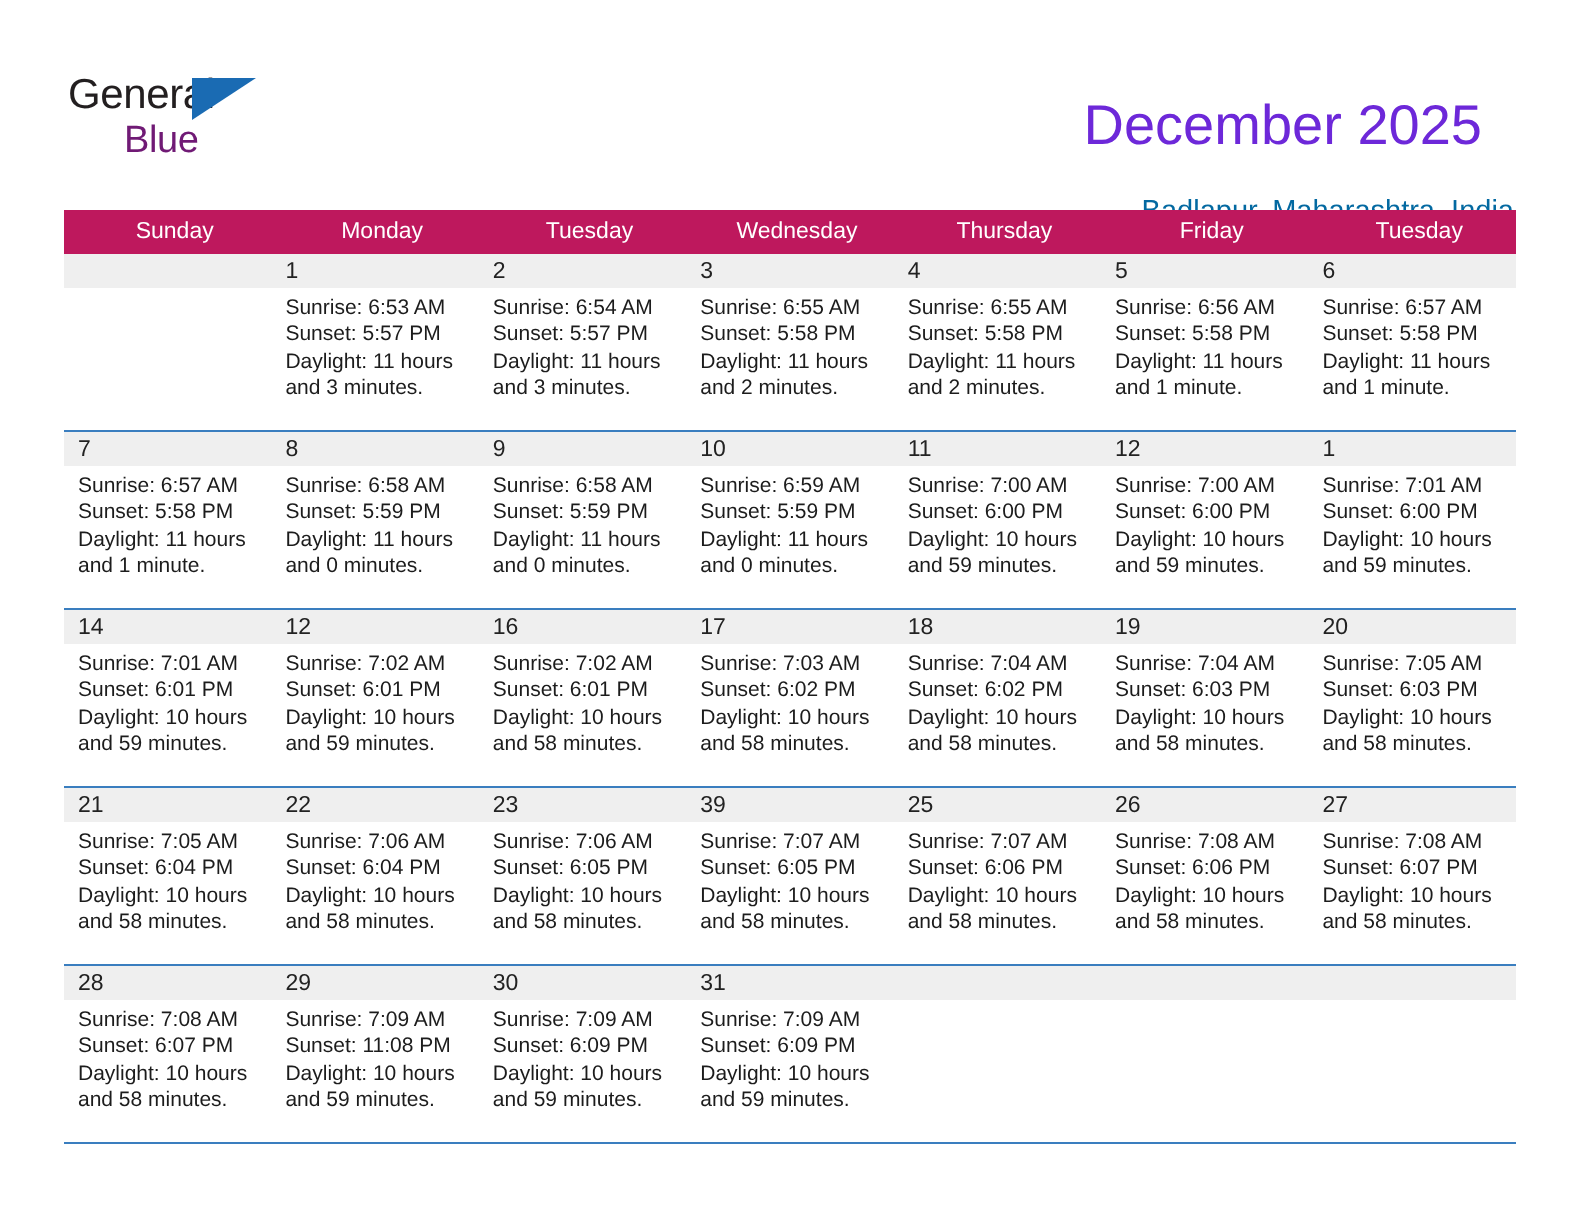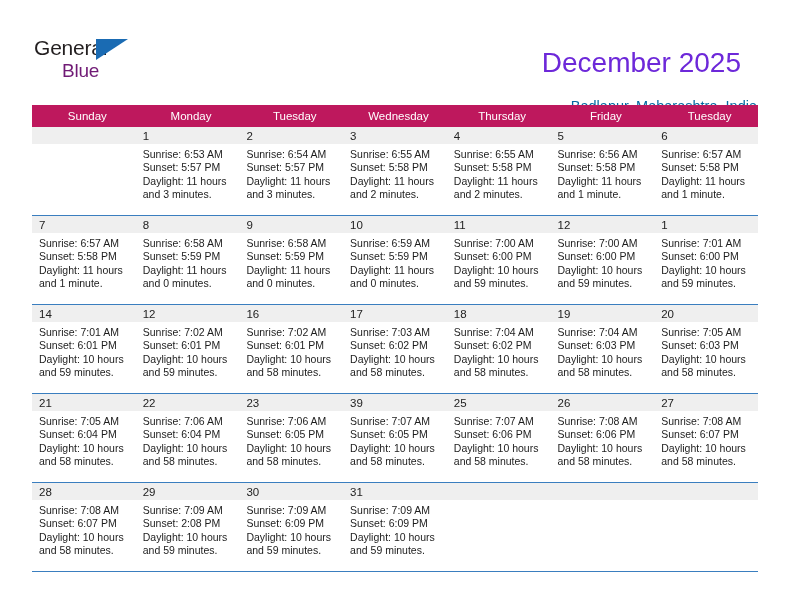--- a/index.html
+++ b/index.html
@@ -510,21 +510,21 @@
                 <div>Daylight: 10 hours</div>
                 <div>and 58 minutes.</div>
               </div>
             </div>
           </td>
           <td>
             <div class="daycell">
               <div class="daynum-band">29</div>
               <div class="details">
                 <div>Sunrise: 7:09 AM</div>
-                <div>Sunset: 2:08 PM</div>
+                <div>Sunset: 11:08 PM</div>
                 <div>Daylight: 10 hours</div>
                 <div>and 59 minutes.</div>
               </div>
             </div>
           </td>
           <td>
             <div class="daycell">
               <div class="daynum-band">30</div>
               <div class="details">
                 <div>Sunrise: 7:09 AM</div>

